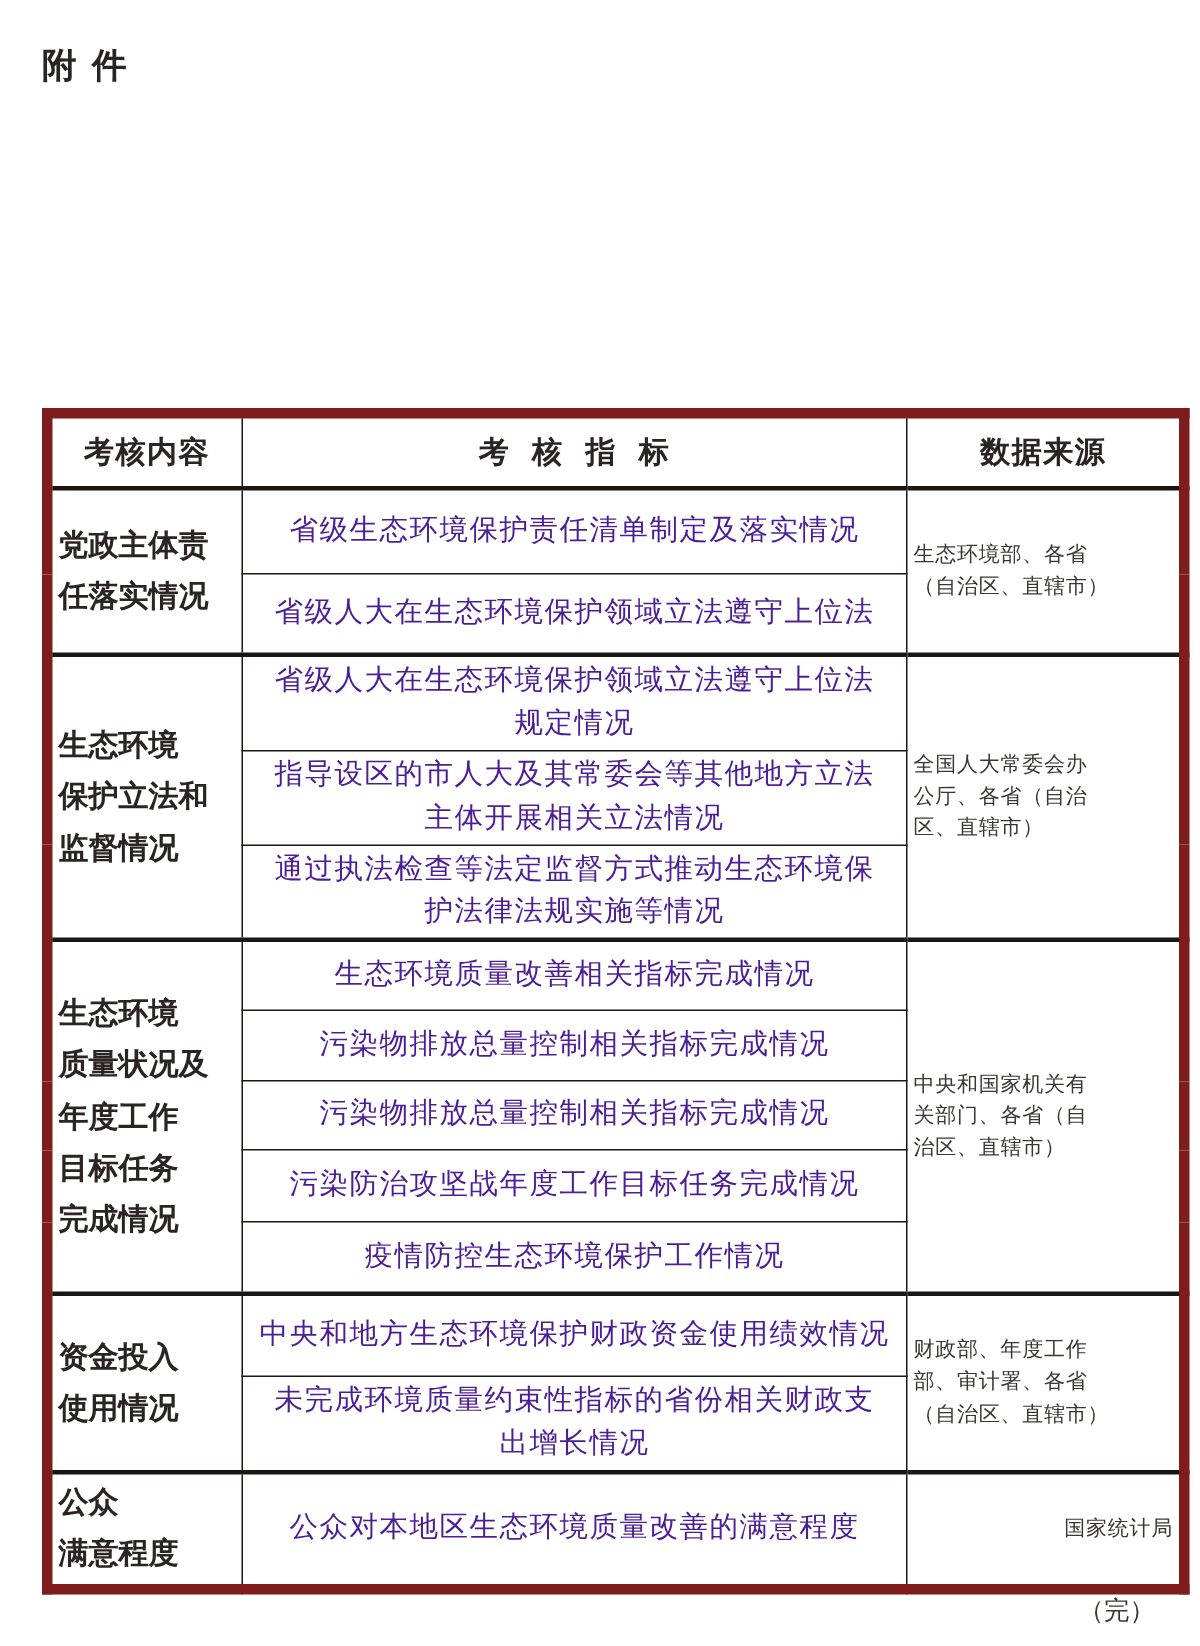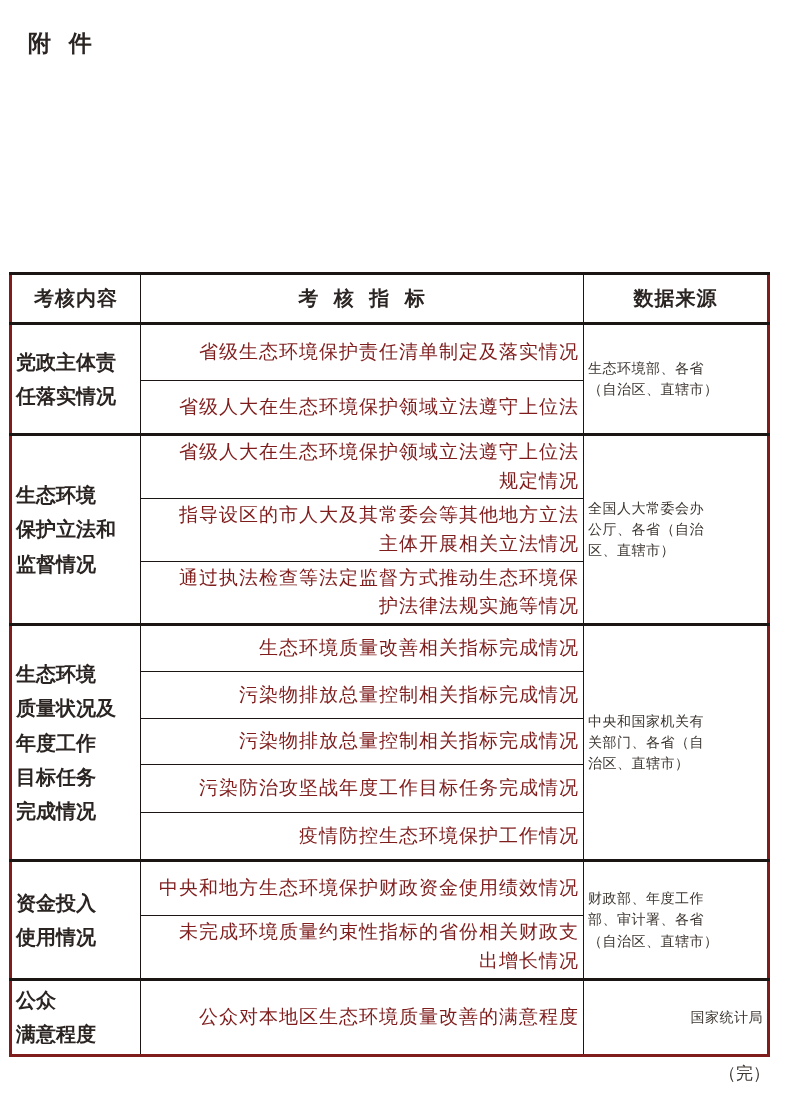--- a/index.html
+++ b/index.html
@@ -12,21 +12,21 @@
     width: 800px;
     height: 1097px;
     background: #ffffff;
     color: #241f1c;
     overflow: hidden;
   }
   .attachment {
     position: absolute;
     left: 28px;
     top: 28px;
-    font-family: Liberation Mono, monospace;
+    font-family: Liberation Sans, sans-serif;
     font-weight: bold;
     font-size: 23px;
     color: #2a2422;
     letter-spacing: 2px;
     text-align: right;
   }
   .title {
     position: absolute;
     left: 0;
     right: 0;
@@ -34,26 +34,26 @@
     text-align: center;
     font-family: "DejaVu Serif", "Liberation Serif", serif;
     font-weight: bold;
     font-size: 36px;
     line-height: 56px;
     color: #241e1b;
     letter-spacing: 1px;
   }
   table.assessment {
     position: absolute;
-    left: 9px;
+    left: 28px;
     top: 272px;
     width: 758px;
     border-collapse: collapse;
     table-layout: fixed;
-    border: 3px solid #7f1d1d;
+    border: 7px solid #7f1d1d;
   }
   table.assessment col.c1 { width: 130px; }
   table.assessment col.c2 { width: 443px; }
   table.assessment col.c3 { width: 185px; }
   table.assessment th,
   table.assessment td {
     border: 1.5px solid #1b1613;
     vertical-align: middle;
     padding: 2px 4px;
   }
@@ -79,22 +79,22 @@
     font-weight: bold;
     font-size: 20px;
     color: #2a2422;
     text-align: left;
     white-space: pre-line;
     line-height: 1.72;
   }
   td.ind {
     font-family: "Liberation Serif", "DejaVu Serif", serif;
     font-size: 19px;
-    color: #7f1d1d;
-    text-align: right;
+    color: #4c1d95;
+    text-align: center;
     padding-left: 11px;
     padding-right: 8px;
     white-space: pre-line;
     line-height: 1.52;
     letter-spacing: 1px;
   }
   td.src {
     font-family: "Liberation Serif", "DejaVu Serif", serif;
     font-size: 14px;
     color: #3c3631;

